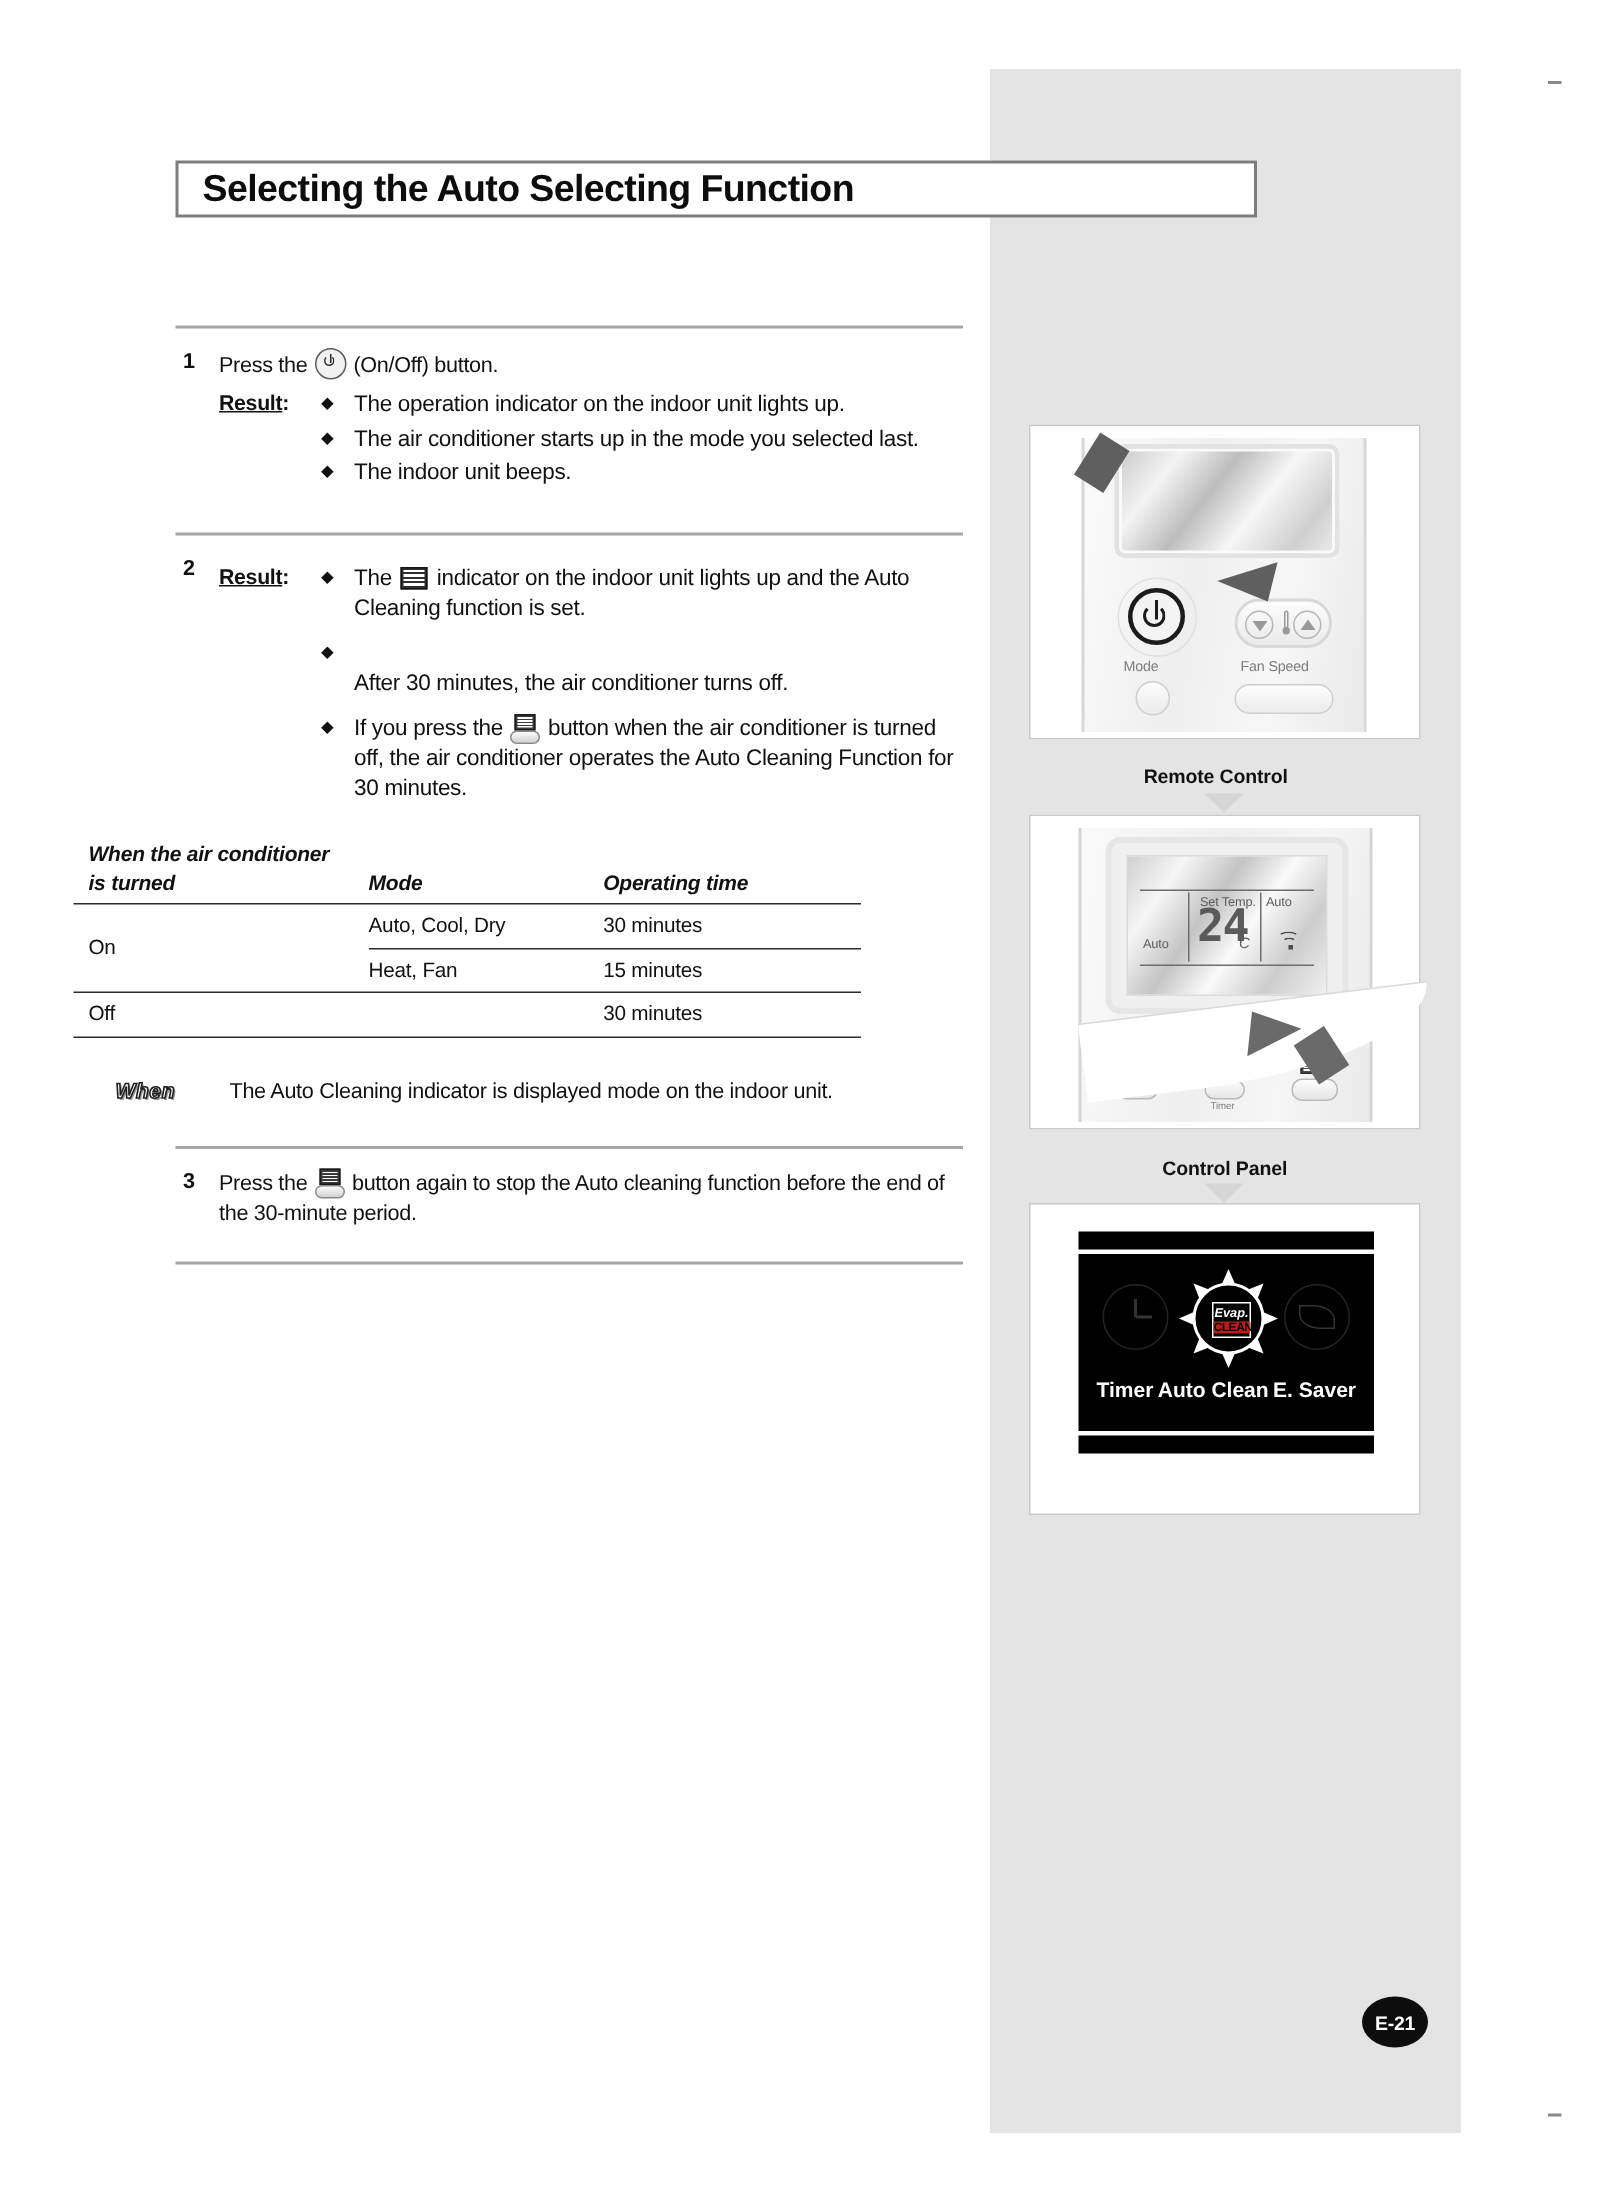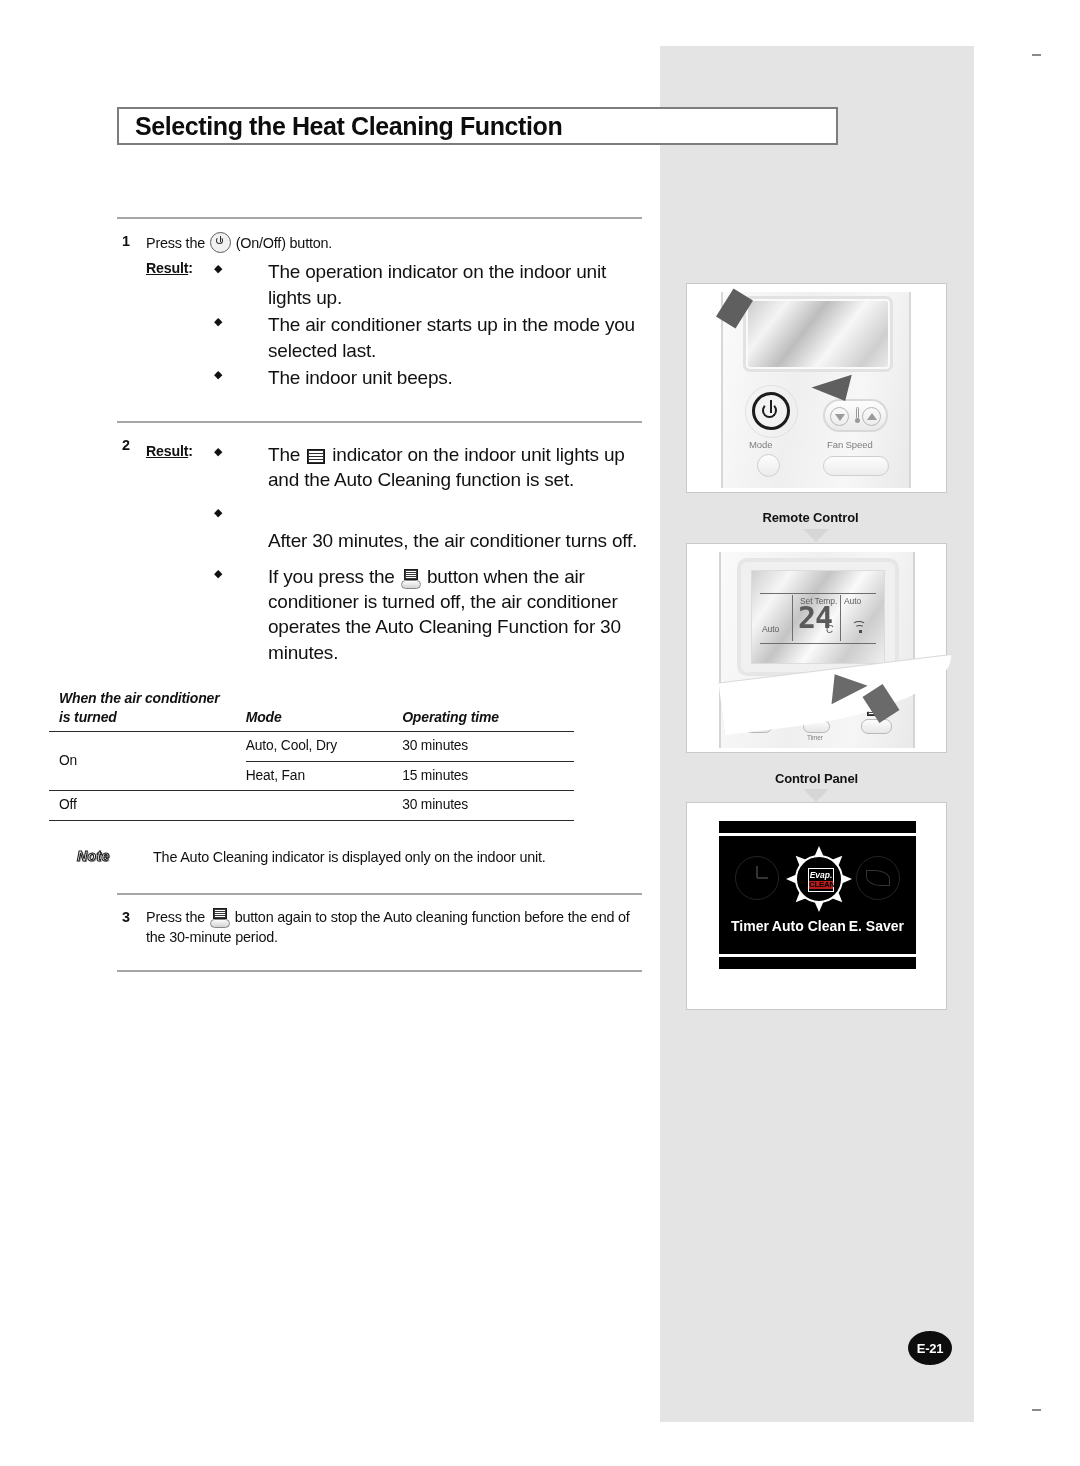--- a/index.html
+++ b/index.html
@@ -104,24 +104,23 @@
     display: flex;
     margin-bottom: 2px;
   }
   .ritem .dia {
     flex: 0 0 22px;
     font-size: 11px;
     line-height: 1.75;
   }
   .ritem .rtext {
     flex: 1;
-    font-size: 19px;
+    font-size: 15px;
     line-height: 1.34;
     letter-spacing: -0.2px;
-    margin-left: 32px;
   }
   .ritem.sp { margin-top: 10px; }
 
   
   .ico {
     display: inline-block;
     vertical-align: -4px;
     position: relative;
   }
   .ico-power {
@@ -734,21 +733,21 @@
   }
 </style>
 </head>
 <body>
 
 <div class="gray-panel"></div>
 <div class="crop-mark crop-tr"></div>
 <div class="crop-mark crop-br"></div>
 
 <div class="title-box">
-  <span class="title-text">Selecting the Heat Cleaning Function</span>
+  <span class="title-text">Selecting the Auto Selecting Function</span>
 </div>
 
 <div class="content">
 
 
   <div class="rule"></div>
 
   <div class="step">
     <div class="step-num">1</div>
     <div class="step-body">
@@ -838,22 +837,22 @@
             <tr>
               <td class="c1 bt bb">Off</td>
               <td class="c2 bt bb"></td>
               <td class="c3 bt bb">30 minutes</td>
             </tr>
           </tbody>
         </table>
       </div>
 
       <div class="note-row" style="margin-left:-97px">
-        <div class="note-badge">Note</div>
-        <div class="note-text">The Auto Cleaning indicator is displayed only on the indoor unit.</div>
+        <div class="note-badge">When</div>
+        <div class="note-text">The Auto Cleaning indicator is displayed mode on the indoor unit.</div>
       </div>
     </div>
   </div>
 
   <div class="rule" style="margin-top:26px"></div>
 
   <div class="step">
     <div class="step-num">3</div>
     <div class="step-body">
       <div class="step-line">

